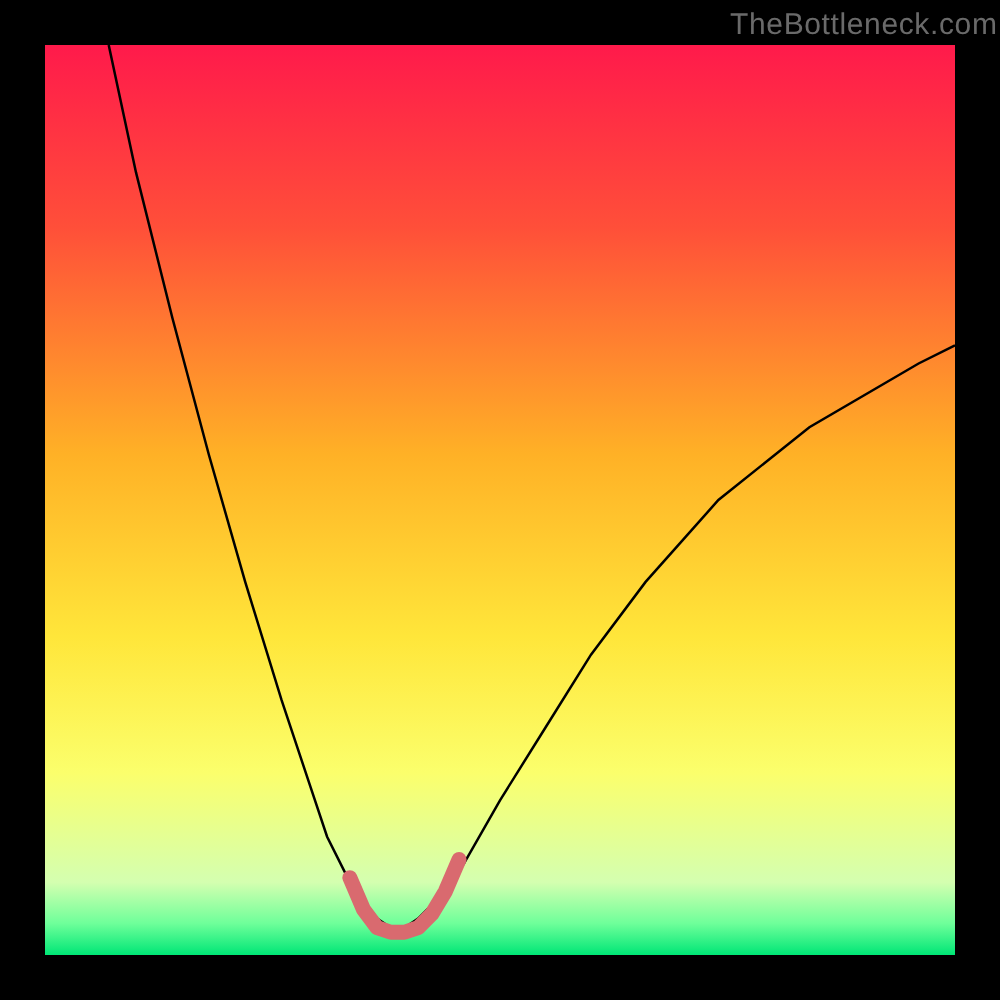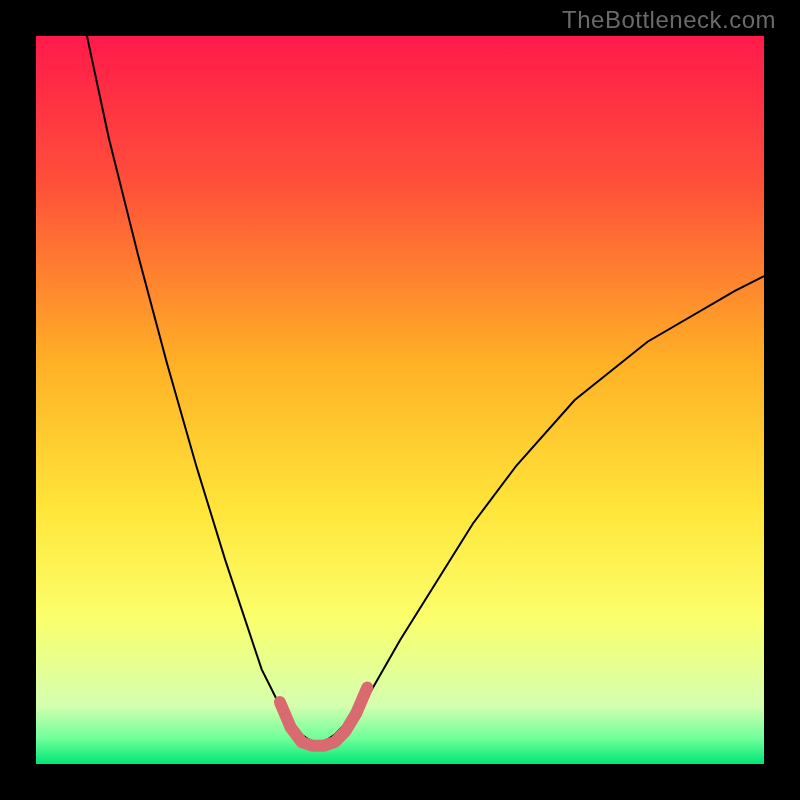--- a/index.html
+++ b/index.html
@@ -15,21 +15,21 @@
     position: absolute;
     left: 0;
     top: 0;
     width: 800px;
     height: 800px;
     background: #000;
   }
   .watermark {
     position: absolute;
     top: 6px;
-    right: 24px;
+    right: 2px;
     color: #6a6a6a;
     font-size: 24px;
     letter-spacing: 0.5px;
     font-weight: 400;
   }
   .plot {
     position: absolute;
     left: 36px;
     top: 36px;
     width: 728px;

